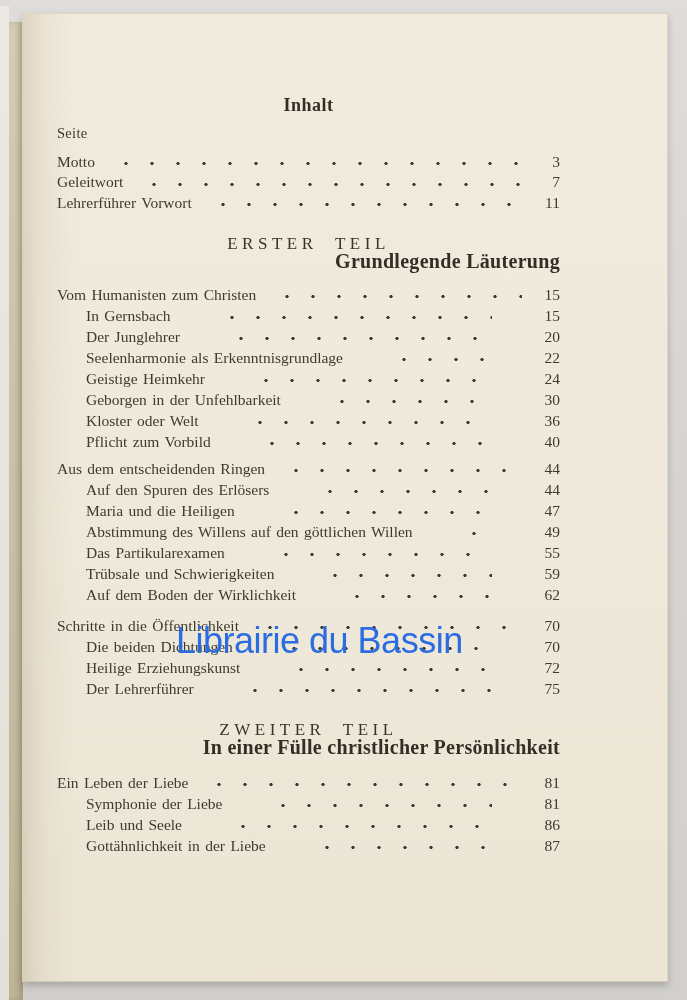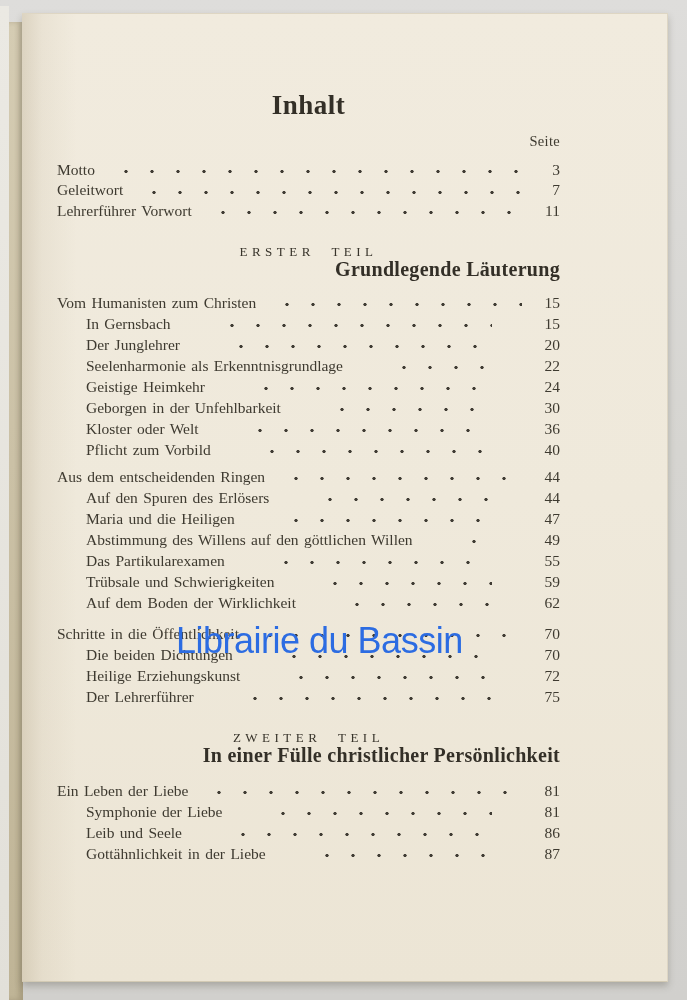--- a/index.html
+++ b/index.html
@@ -37,35 +37,35 @@
     position:absolute;left:0;top:0;width:60px;height:100%;
     background:linear-gradient(90deg,rgba(135,115,75,.20) 0,rgba(135,115,75,.07) 20px,rgba(135,115,75,0) 55px);
     pointer-events:none;
   }
   .text-col{
     position:absolute;left:35px;top:75px;width:503px;
     color:#3e3a30;
   }
   .title{
     height:32px;line-height:32px;text-align:center;
-    font-size:27px;font-weight:700;letter-spacing:.5px;color:#332f27;
-  }
-  .seite-row{display:flex;justify-content:flex-end;height:20px;line-height:20px;margin-top:10px;}
+    font-size:18px;font-weight:700;letter-spacing:.5px;color:#332f27;
+  }
+  .seite-row{display:flex;height:20px;line-height:20px;margin-top:2px;}
   .seite{font-size:14.5px;letter-spacing:.3px;}
   
   #toc-blocks > .block:nth-child(1){margin-top:8.5px;}
   #toc-blocks > .block:nth-child(2){margin-top:23px;}
   #toc-blocks > .block:nth-child(3){margin-top:13.5px;}
   #toc-blocks > .block:nth-child(4){margin-top:6.5px;}
   #toc-blocks > .block:nth-child(5){margin-top:10px;}
   #toc-blocks > .block:nth-child(6){margin-top:23px;}
   #toc-blocks > .block:nth-child(7){margin-top:16px;}
   #toc-blocks > .block:nth-child(1) .row{height:20.5px;line-height:20.5px;font-family:Liberation Serif, serif;}
   .part-heading{
-    text-align:center;font-size:13px;height:16px;line-height:16px;
+    text-align:center;font-size:17px;height:16px;line-height:16px;
     letter-spacing:4.5px;word-spacing:9px;color:#38342b;margin-top:12px;
   }
   .part-subheading{
     text-align:right;font-size:20px;font-weight:700;height:17px;line-height:17px;
     margin-top:1px;letter-spacing:.3px;color:#332f27;
   }
   .row{display:flex;height:21px;line-height:21px;}
   .row.indent{padding-left:29px;gap:30px;}
   .label{font-size:15.5px;white-space:nowrap;word-spacing:1.5px;color:#3e3a30;}
   .leader{

